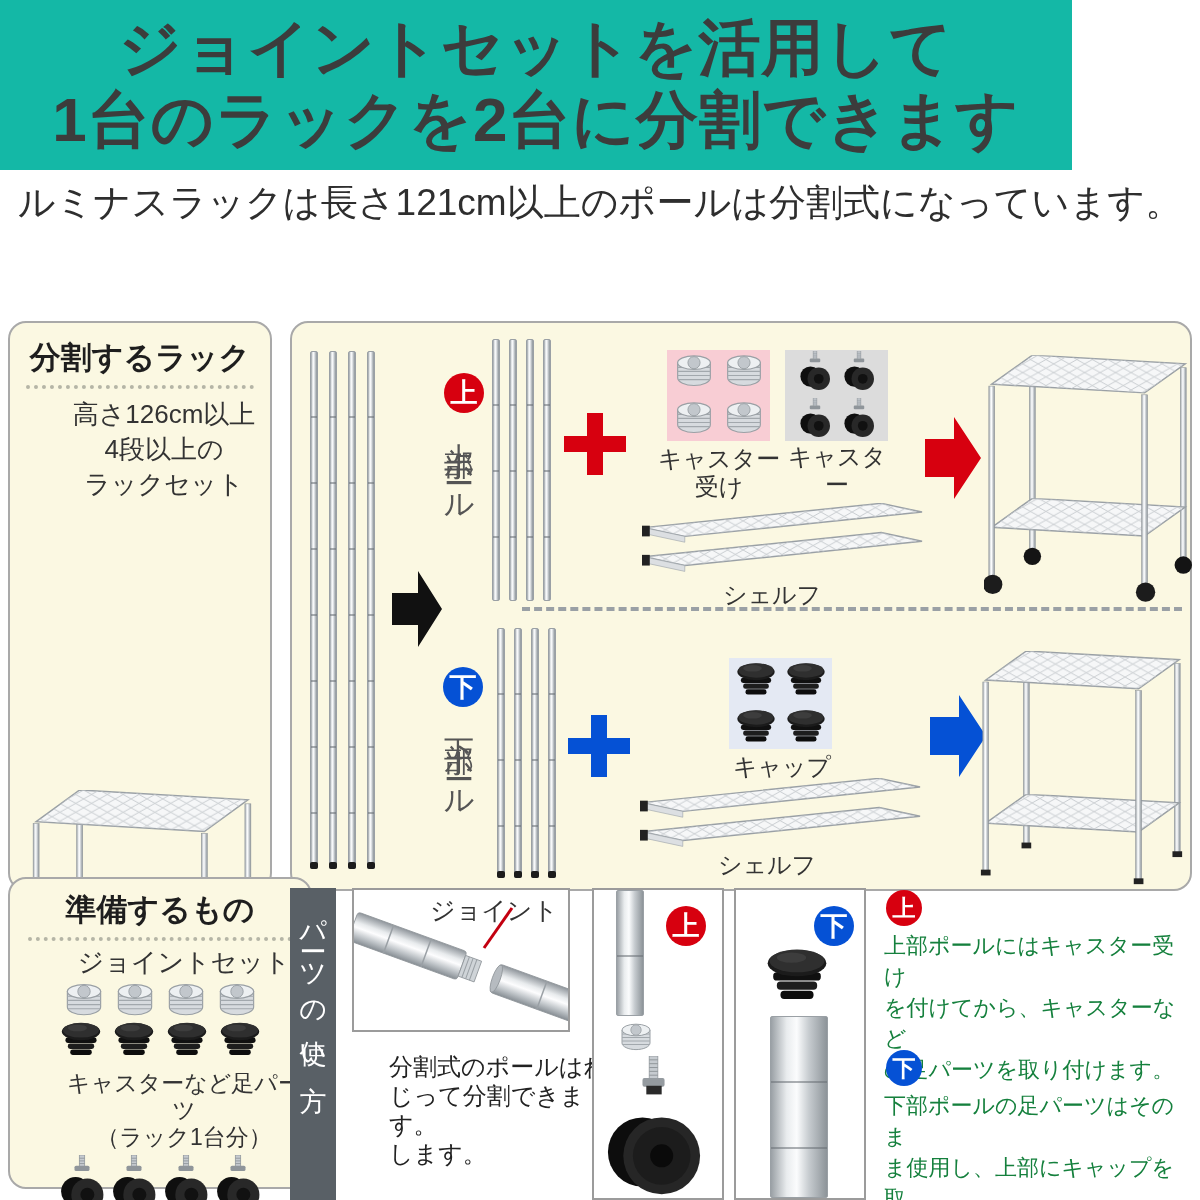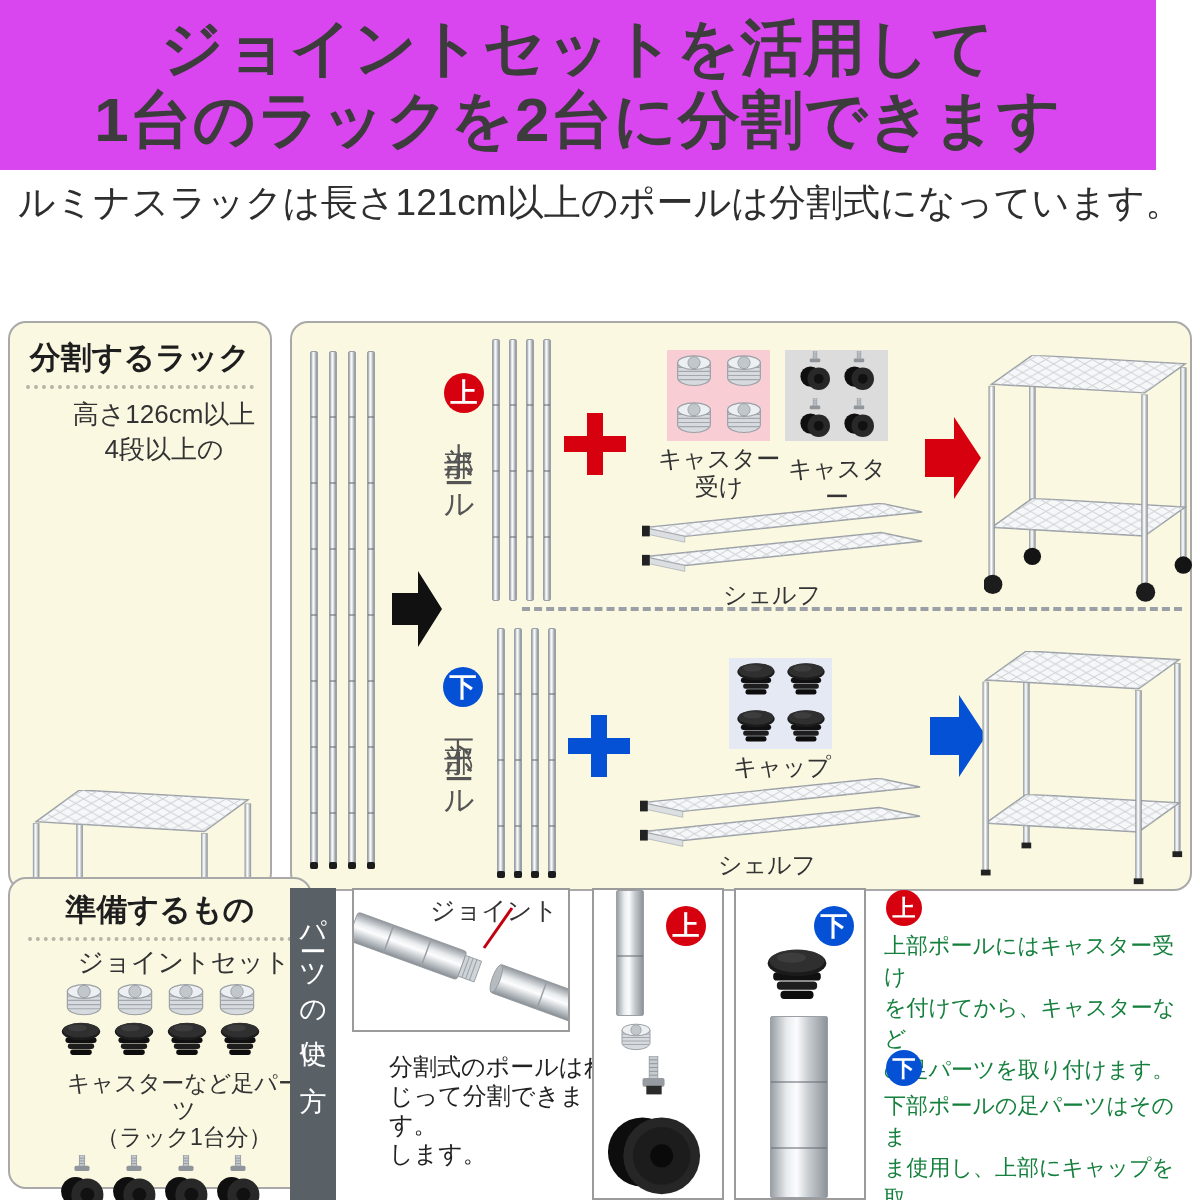--- a/index.html
+++ b/index.html
@@ -1,21 +1,21 @@
 <!DOCTYPE html>
 <html><head>
 <meta charset="utf-8">
 <style>
   html,body{margin:0;padding:0;background:#fff;}
   #canvas{position:relative;width:1200px;height:1200px;background:#fff;overflow:hidden;
           font-family:"Liberation Sans","DejaVu Sans",sans-serif;color:#333;}
   .abs{position:absolute;}
 
   
-  .header{left:0;top:0;width:1156px;height:170px;background:#d946ef;text-align:center;}
+  .header{left:0;top:0;width:1072px;height:170px;background:#14b8a6;text-align:center;}
   .header .t{font-size:62px;font-weight:bold;color:#3c3c3c;line-height:72px;letter-spacing:1px;}
   .header .t1{margin-top:12px;}
   .intro{left:0;top:180px;width:1200px;text-align:center;font-size:37px;line-height:46px;
          font-weight:500;color:#2e2e2e;}
 
   
   .panel{background:#fbf8e2;border:2px solid #a9a9a9;border-radius:18px;box-sizing:border-box;margin-top:21px;}
   .panel-title{text-align:center;font-size:31px;font-weight:bold;color:#1e1e1e;margin-top:14px;}
   .dotline{border-bottom:4px dotted #b5b5a6;width:88%;margin:6px auto 0 auto;}
   .desc{font-size:26px;line-height:35px;text-align:center;color:#333;margin-top:8px;padding-left:48px;}
@@ -188,20 +188,21 @@
   <div class="abs intro">
     <div>ルミナスラックは長さ121cm以上のポールは分割式になっています。</div>
   </div>
 
   <div class="abs panel" style="left:8px;top:300px;width:264px;height:570px;">
     <div class="panel-title">分割するラック</div>
     <div class="dotline"></div>
     <div class="desc">
       <div>高さ126cm以上</div>
       <div>4段以上の</div>
+      <div>ラックセット</div>
     </div>
     <svg class="abs" style="left:18px;top:465px;" width="228" height="376">
         <use href="#rack4"></use>
       </svg>
   </div>
 
   <div class="abs panel" style="left:290px;top:300px;width:902px;height:570px;">
 
     <div class="pole foot" style="left:18px;top:28px;width:8px;height:518px;"></div>
     <div class="pole foot" style="left:37px;top:28px;width:8px;height:518px;"></div>
@@ -247,21 +248,21 @@
       <svg width="36" height="42">
           <use href="#caster"></use>
         </svg>
       <svg width="36" height="42">
           <use href="#caster"></use>
         </svg>
       <svg width="36" height="42">
           <use href="#caster"></use>
         </svg>
     </div>
-    <div class="abs part-label" style="left:485px;top:132px;width:120px;">キャスター</div>
+    <div class="abs part-label" style="left:485px;top:120px;width:120px;">キャスター</div>
 
     <svg class="abs" style="left:350px;top:180px;" width="282" height="94">
         <use href="#shelfpair"></use>
       </svg>
     <div class="abs part-label" style="left:400px;top:258px;width:160px;">シェルフ</div>
 
     <svg class="abs" style="left:633px;top:94px;" width="56" height="82">
       <polygon points="0,22 29,22 29,0 56,41 29,82 29,60 0,60" fill="#d7000f"></polygon>
     </svg>
 

